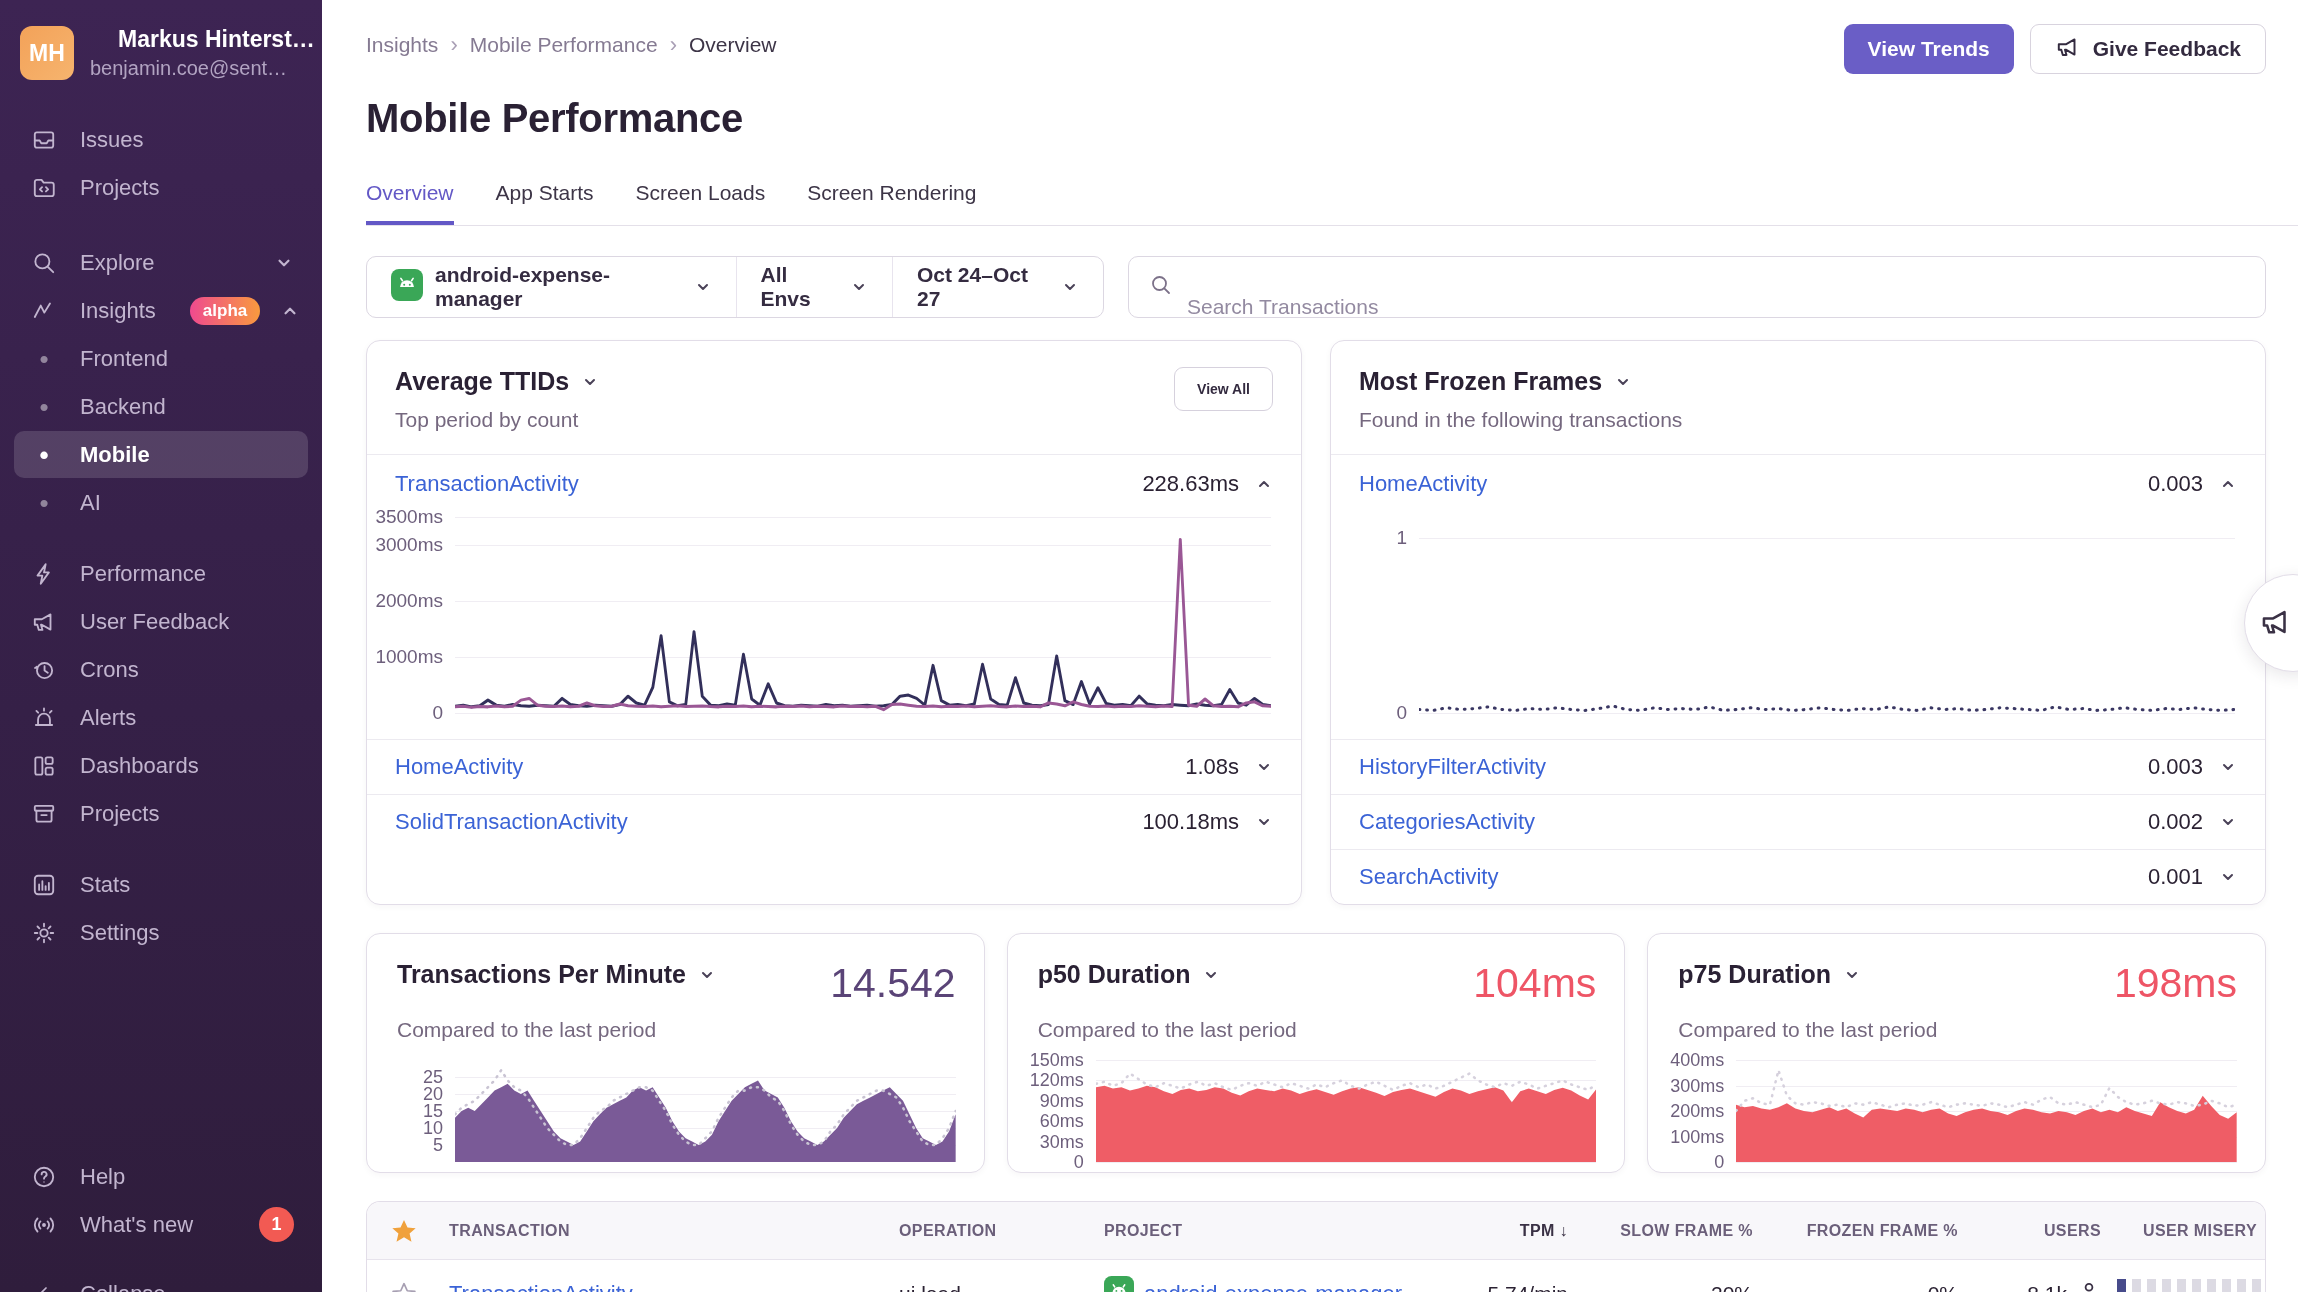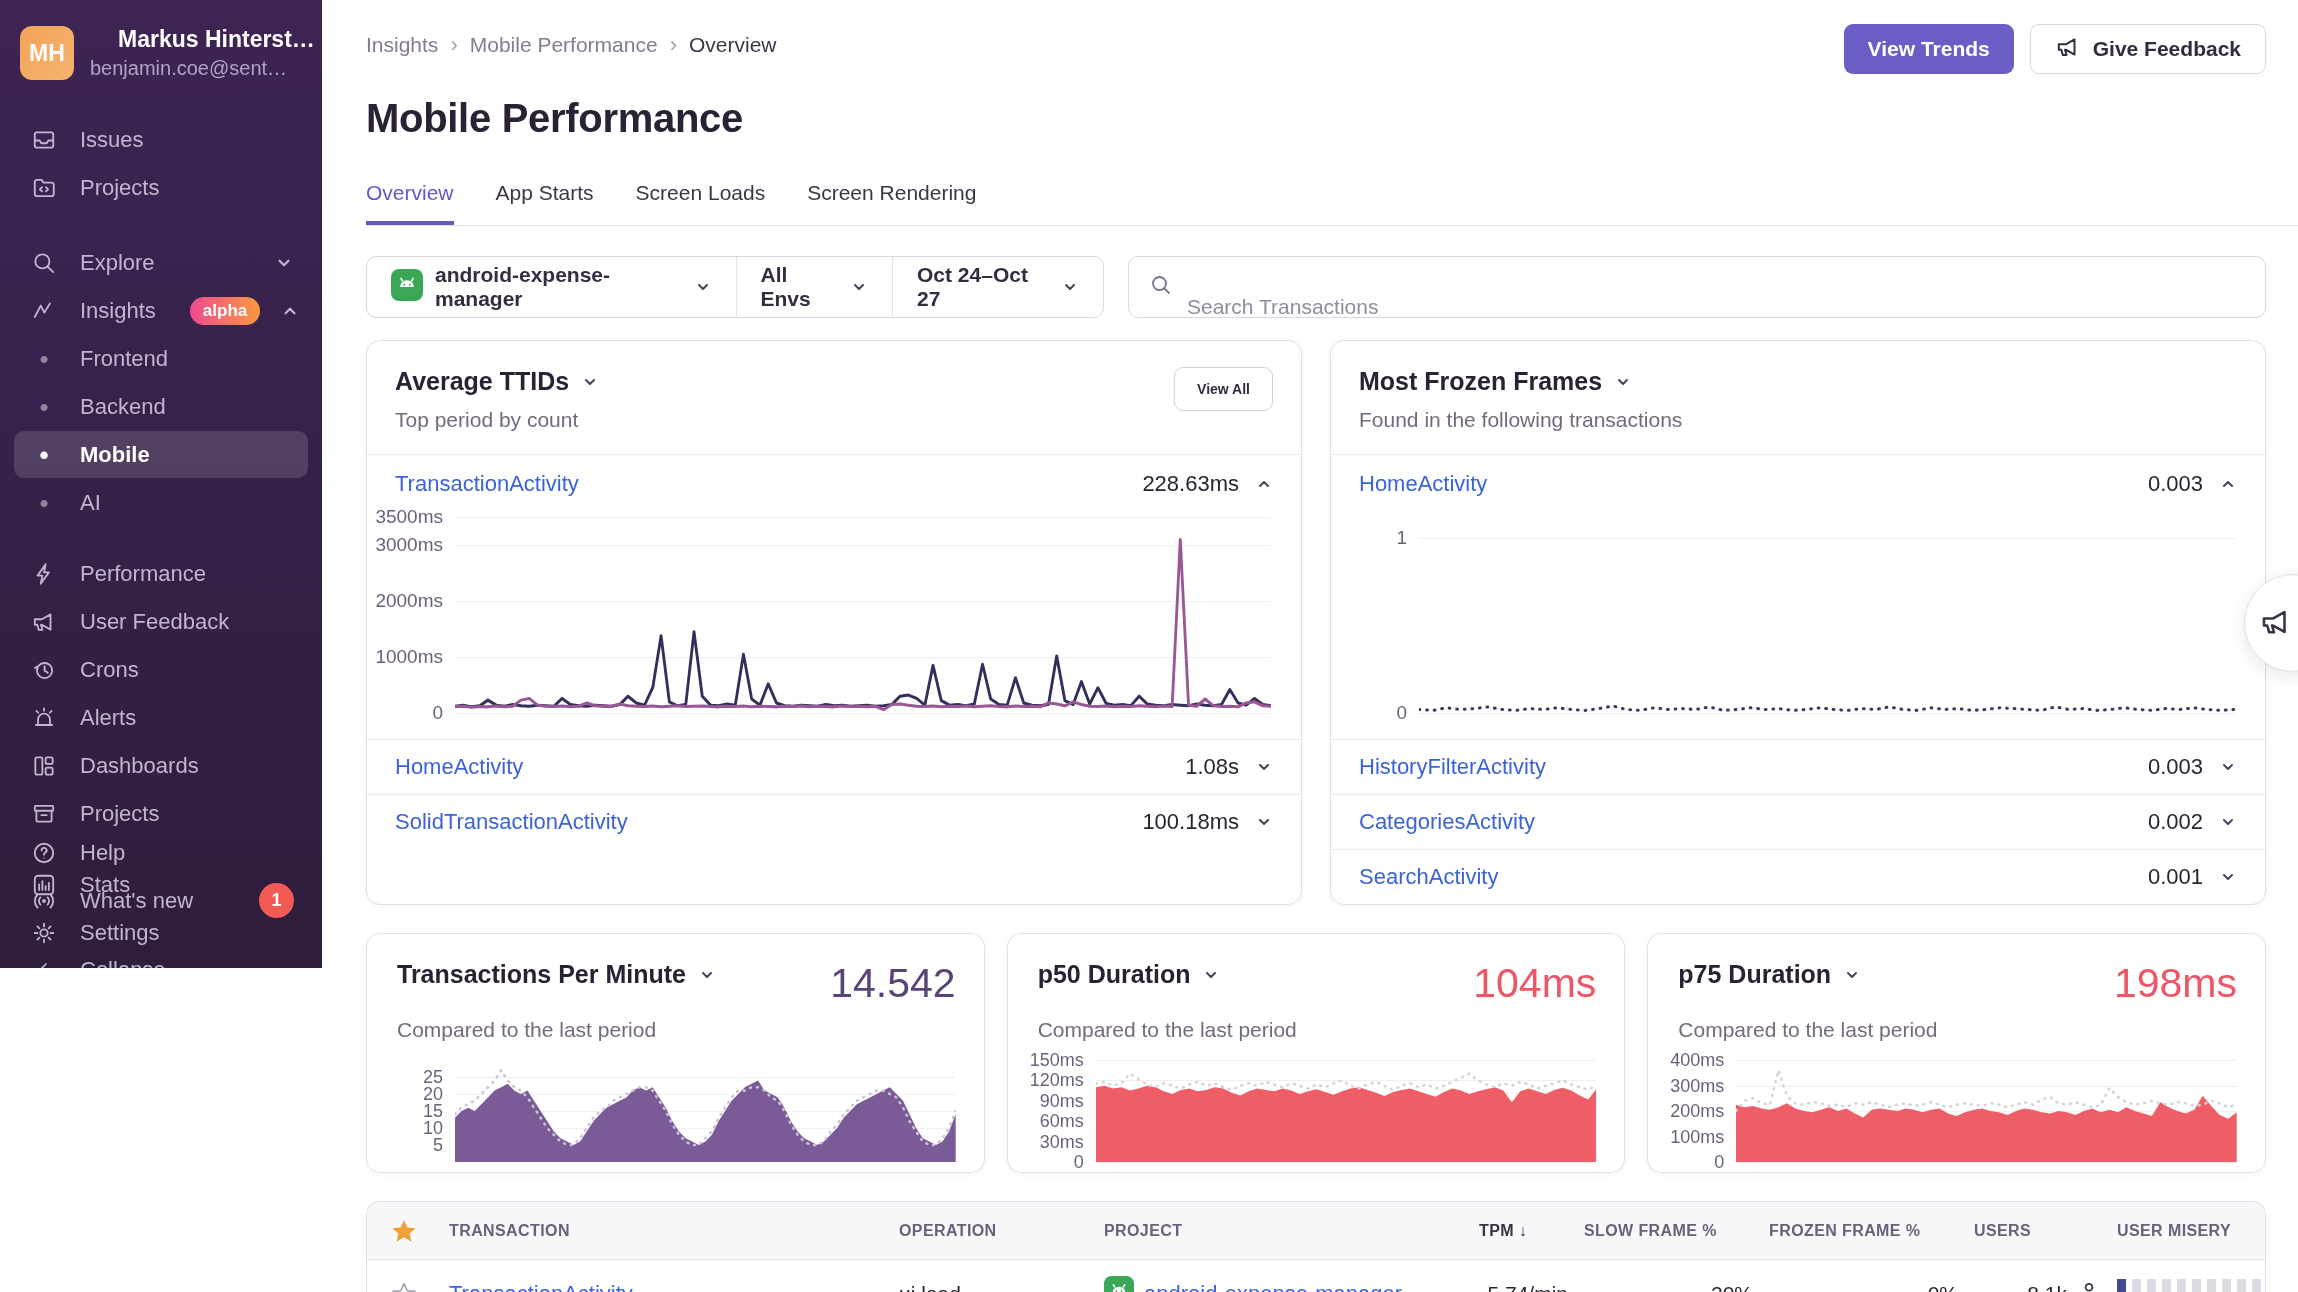--- a/index.html
+++ b/index.html
@@ -3,21 +3,21 @@
 <meta charset="utf-8">
 <style>
   * { margin:0; padding:0; box-sizing:border-box; }
   html,body { width:2298px; height:1292px; overflow:hidden; }
   body {
     font-family:"Liberation Sans","DejaVu Sans",sans-serif;
     display:flex; position:relative; background:#fff; color:#2b2233;
   }
   
   .sidebar {
-    width:322px; height:968px; flex:0 0 322px; position:relative;
+    width:322px; height:1292px; flex:0 0 322px; position:relative;
     background:linear-gradient(180deg,#3d2453 0%,#352047 55%,#2f1d3c 100%);
     color:#c2b5cf; overflow:hidden;
   }
   .user-block { display:flex; gap:16px; padding:26px 20px 10px 20px; align-items:center; }
   .avatar {
     width:54px; height:54px; border-radius:12px; flex:0 0 54px;
     background:linear-gradient(135deg,#f3a259,#f6b46e);
     display:flex; align-items:center; justify-content:center;
     color:#fff; font-size:23px; font-weight:700;
   }
@@ -114,21 +114,21 @@
   .mini-val { font-size:41px; font-weight:400; }
   .val-purple { color:#5a4477; }
   .val-red { color:#ee5566; }
   .mini-chart { margin-top:18px; height:102px; }
   .mini-chart .ylabels { width:68px; flex:0 0 68px; font-size:18px; }
   
   .tx-table { margin-top:28px; border:1.5px solid #e2dde8; border-bottom:none; border-radius:14px 14px 0 0; overflow:hidden; background:#fff; }
   .tgrid { display:grid; grid-template-columns:74px 450px 205px 375px 105px 185px 205px 143px 1fr; align-items:center; }
   .thead { background:#f8f7fa; height:58px; font-size:16px; font-weight:700; letter-spacing:0.4px; color:#6b5f7a; border-bottom:1px solid #e7e3ec; }
   .thead .th { padding:0 8px; }
-  .th.r, .td.r { text-align:left; }
+  .th.r, .td.r { text-align:right; }
   .th.sorted { color:#3a3145; }
   .trow { height:68px; font-size:21px; color:#2b2233; border-bottom:1px solid #eceaf0; background:#fff; }
   .td { padding:0 8px; display:flex; align-items:center; gap:10px; }
   .td.r { justify-content:flex-end; }
   .star-cell { justify-content:center; }
   .proj-cell svg { flex:0 0 30px; }
   .users-cell svg { stroke:#3a3145; fill:none; stroke-width:1.8; }
   .misery-cell { padding-right:22px; }
   .misery-bars { display:flex; gap:6px; }
   .misery-bars span { width:9px; height:30px; background:#dcdae3; }

